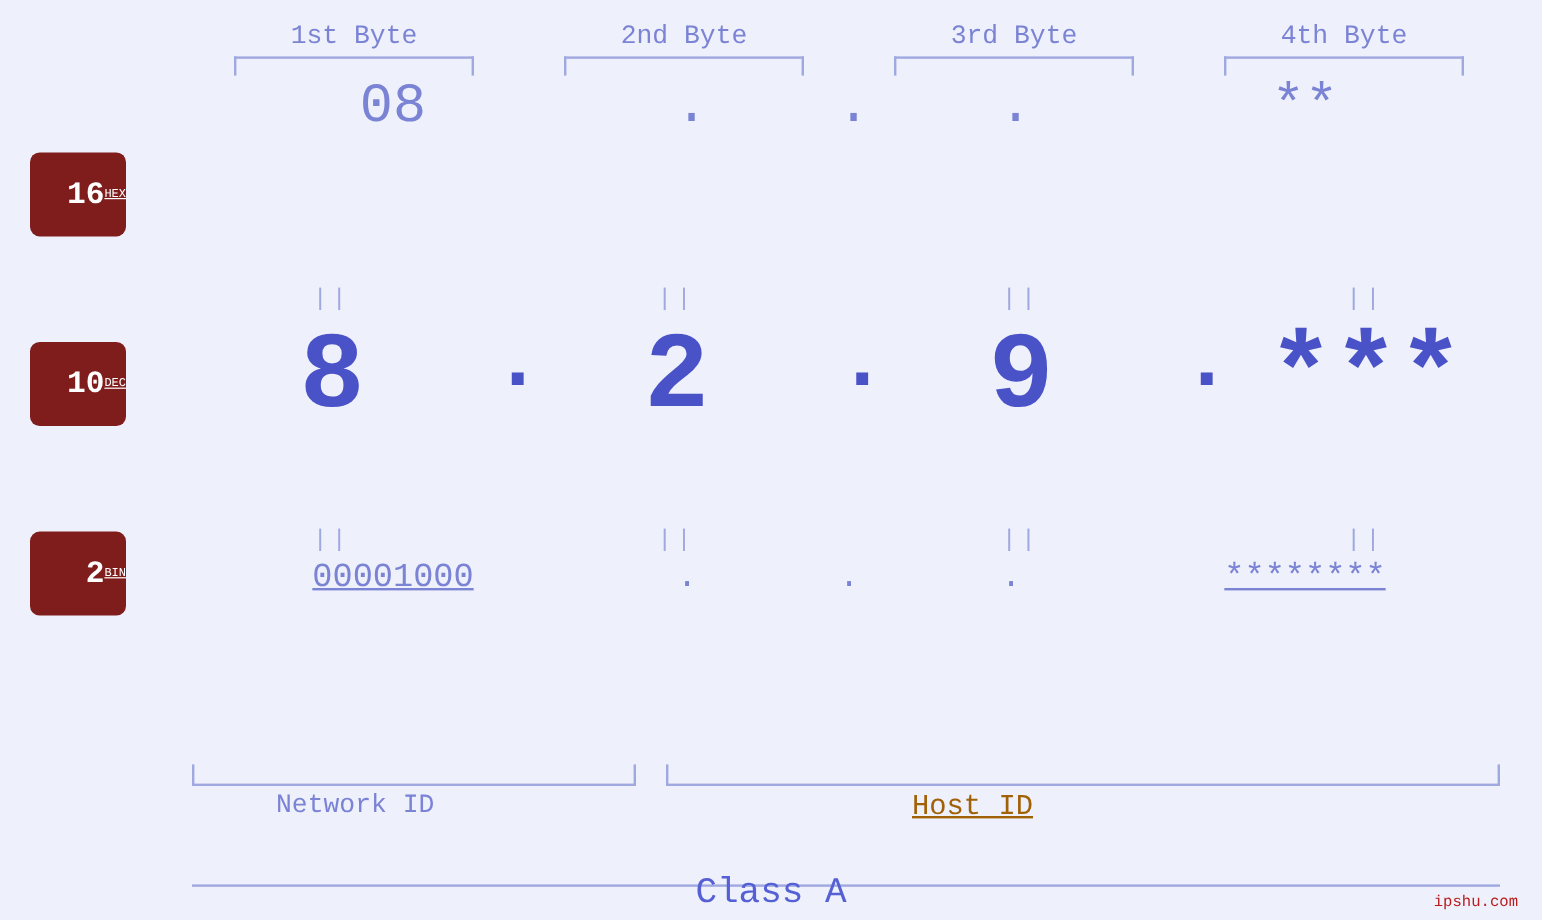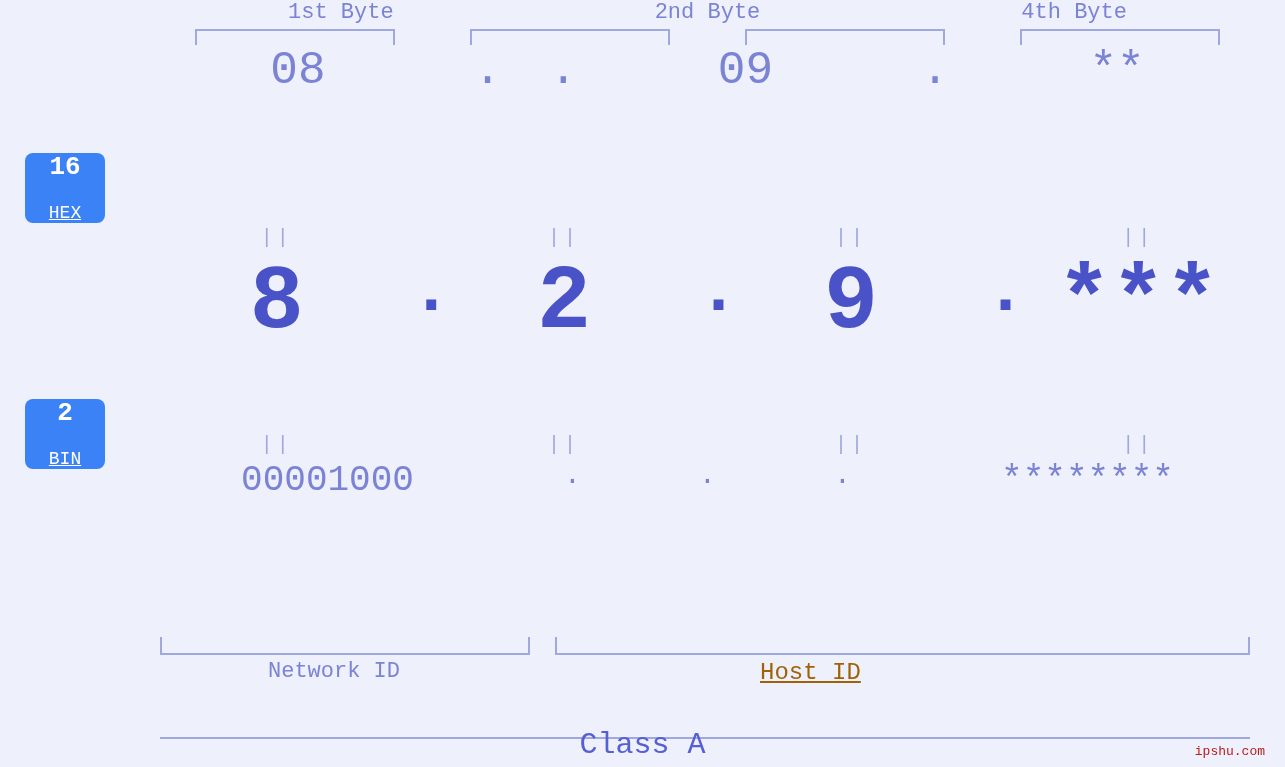--- a/index.html
+++ b/index.html
@@ -19,20 +19,21 @@
       display: flex;
       flex-direction: column;
       align-items: center;
     }
 
     
     .byte-headers {
       display: flex;
       width: 1100px;
       margin-left: 130px;
+      margin-top: 18px;
       justify-content: space-around;
     }
     .byte-header {
       color: #7b83d4;
       font-size: 22px;
       font-family: 'Courier New', Courier, monospace;
       width: 240px;
       text-align: center;
     }
 
@@ -65,37 +66,37 @@
     .left-labels {
       display: flex;
       flex-direction: column;
       width: 130px;
       align-items: center;
       justify-content: space-around;
       padding: 20px 0 80px 0;
     }
 
     .base-badge {
-      background: #3b82f6;
+      background: #7f1d1d;
       color: white;
       border-radius: 8px;
       width: 80px;
       height: 70px;
       display: flex;
-      flex-direction: column;
+      flex-direction: row;
       align-items: center;
-      justify-content: space-between;
+      justify-content: flex-end;
     }
     .base-num {
       font-size: 26px;
       font-weight: bold;
       line-height: 1.1;
     }
     .base-label {
-      font-size: 18px;
+      font-size: 10px;
       font-weight: normal;
       text-decoration: underline;
     }
 
     
     .grid-area {
       flex: 1;
       display: flex;
       flex-direction: column;
       padding: 0 20px;
@@ -140,21 +141,22 @@
     }
     .dec-dot {
       color: #4a52c8;
       font-size: 90px;
       font-weight: bold;
     }
 
     
     .bin-value {
       color: #7b83d4;
-      font-size: 36px;
+      font-size: 28px;
+      text-decoration: underline;
     }
     .bin-dot {
       color: #7b83d4;
       font-size: 28px;
     }
 
     
     .equals-row {
       display: flex;
       justify-content: space-around;
@@ -173,54 +175,56 @@
     }
   </style>
 </head>
 <body>
 
 <div class="container">
 
   <div class="byte-headers">
     <div class="byte-header">1st Byte</div>
     <div class="byte-header">2nd Byte</div>
+    <div class="byte-header">3rd Byte</div>
     <div class="byte-header">4th Byte</div>
   </div>
 
   <div class="bracket-row">
     <div class="bracket"></div>
     <div class="bracket"></div>
     <div class="bracket"></div>
     <div class="bracket"></div>
   </div>
 
   <div class="main-area">
 
     <div class="left-labels">
       <div class="base-badge">
         <span class="base-num">16</span>
         <span class="base-label">HEX</span>
       </div>
       <div class="base-badge">
+        <span class="base-num">10</span>
+        <span class="base-label">DEC</span>
+      </div>
+      <div class="base-badge">
         <span class="base-num">2</span>
         <span class="base-label">BIN</span>
       </div>
     </div>
 
     <div class="grid-area">
 
       <div class="value-row">
         <div class="cell">
           <span class="hex-value">08</span>
         </div>
         <span class="hex-dot dot">.</span>
         <span class="hex-dot dot">.</span>
-        <div class="cell">
-          <span class="hex-value">09</span>
-        </div>
         <span class="hex-dot dot">.</span>
         <div class="cell">
           <span class="hex-value">**</span>
         </div>
       </div>
 
       <div class="equals-row">
         <div class="eq-cell">||</div>
         <div class="eq-spacer"></div>
         <div class="eq-cell">||</div>
@@ -285,21 +289,20 @@
       border-left: 2px solid #a0a8e0;
       border-right: 2px solid #a0a8e0;
     "></div>
     <div style="
       position:absolute;
       left:230px;
       top:22px;
       color:#7b83d4;
       font-size:22px;
       font-family: 'Courier New', Courier, monospace;
-      margin-left: 38px;
     ">Network ID</div>
 
     <div style="
       position:absolute;
       left:555px;
       right:35px;
       top:0;
       height:18px;
       border-bottom: 2px solid #a0a8e0;
       border-left: 2px solid #a0a8e0;

